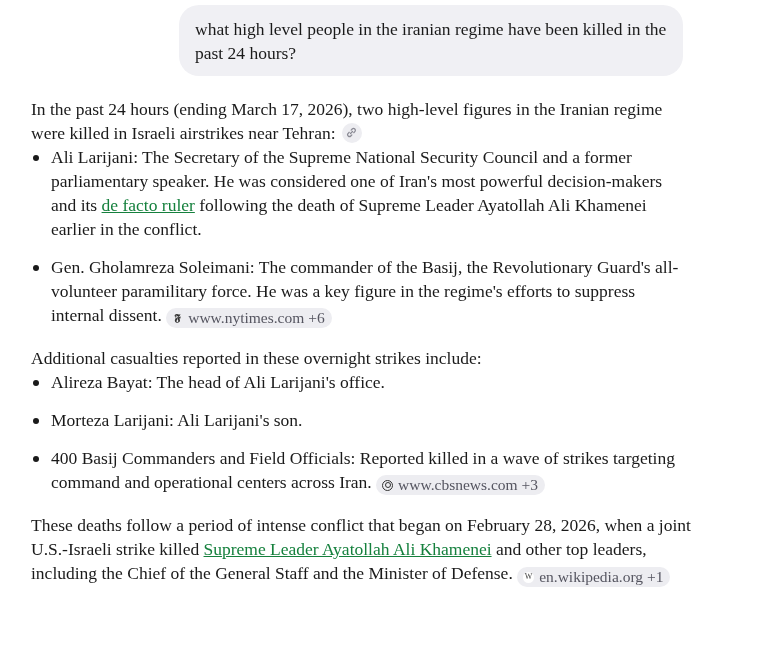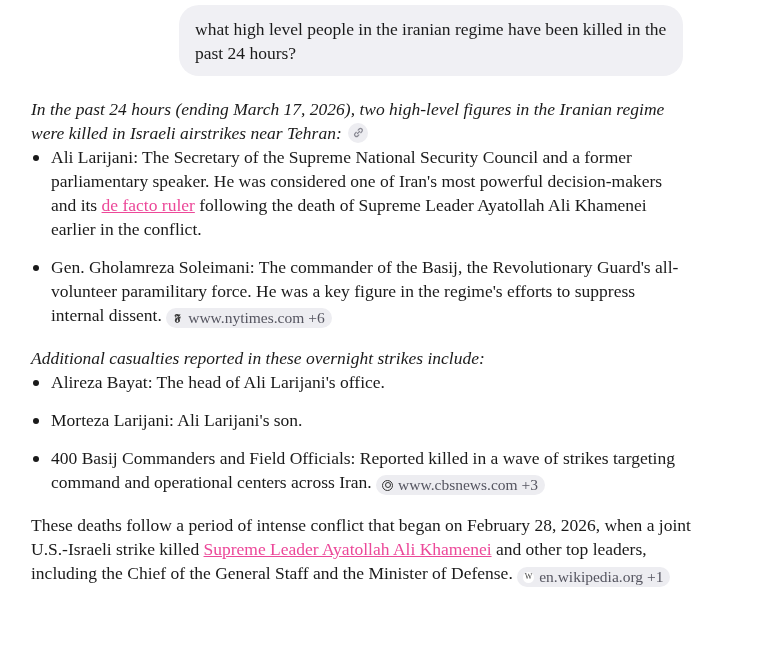--- a/index.html
+++ b/index.html
@@ -22,40 +22,40 @@
     padding: 12px 16px 16px 16px;
   }
   .user-bubble p { font-size: 17.5px; line-height: 24px; color: #1a1a1a; }
   .answer {
     position: absolute;
     left: 31px;
     top: 97px;
     width: 660px;
   }
   .answer p { margin: 0; }
-  .para { margin-bottom: 18px; font-style: italic; }
+  .para { margin-bottom: 18px; }
   ul.bullets { list-style: none; margin: 0 0 18px 0; padding: 0; }
   ul.bullets li {
     position: relative;
     padding-left: 20px;
     margin-bottom: 14px;
   }
   ul.bullets li:last-child { margin-bottom: 0; }
   ul.bullets li::before {
     content: "";
     position: absolute;
     left: 2px;
     top: 10px;
     width: 6px;
     height: 6px;
     border-radius: 50%;
     background: #1a1a1a;
   }
   b { font-weight: normal; }
-  a.inline-link { color: #ec4899; text-decoration: underline; }
+  a.inline-link { color: #15803d; text-decoration: underline; }
   .chip {
     display: inline-flex;
     align-items: center;
     gap: 5px;
     background: #ededf1;
     border-radius: 10px;
     padding: 0 7px 0 6px;
     height: 20px;
     font-size: 15.5px;
     color: #555560;

